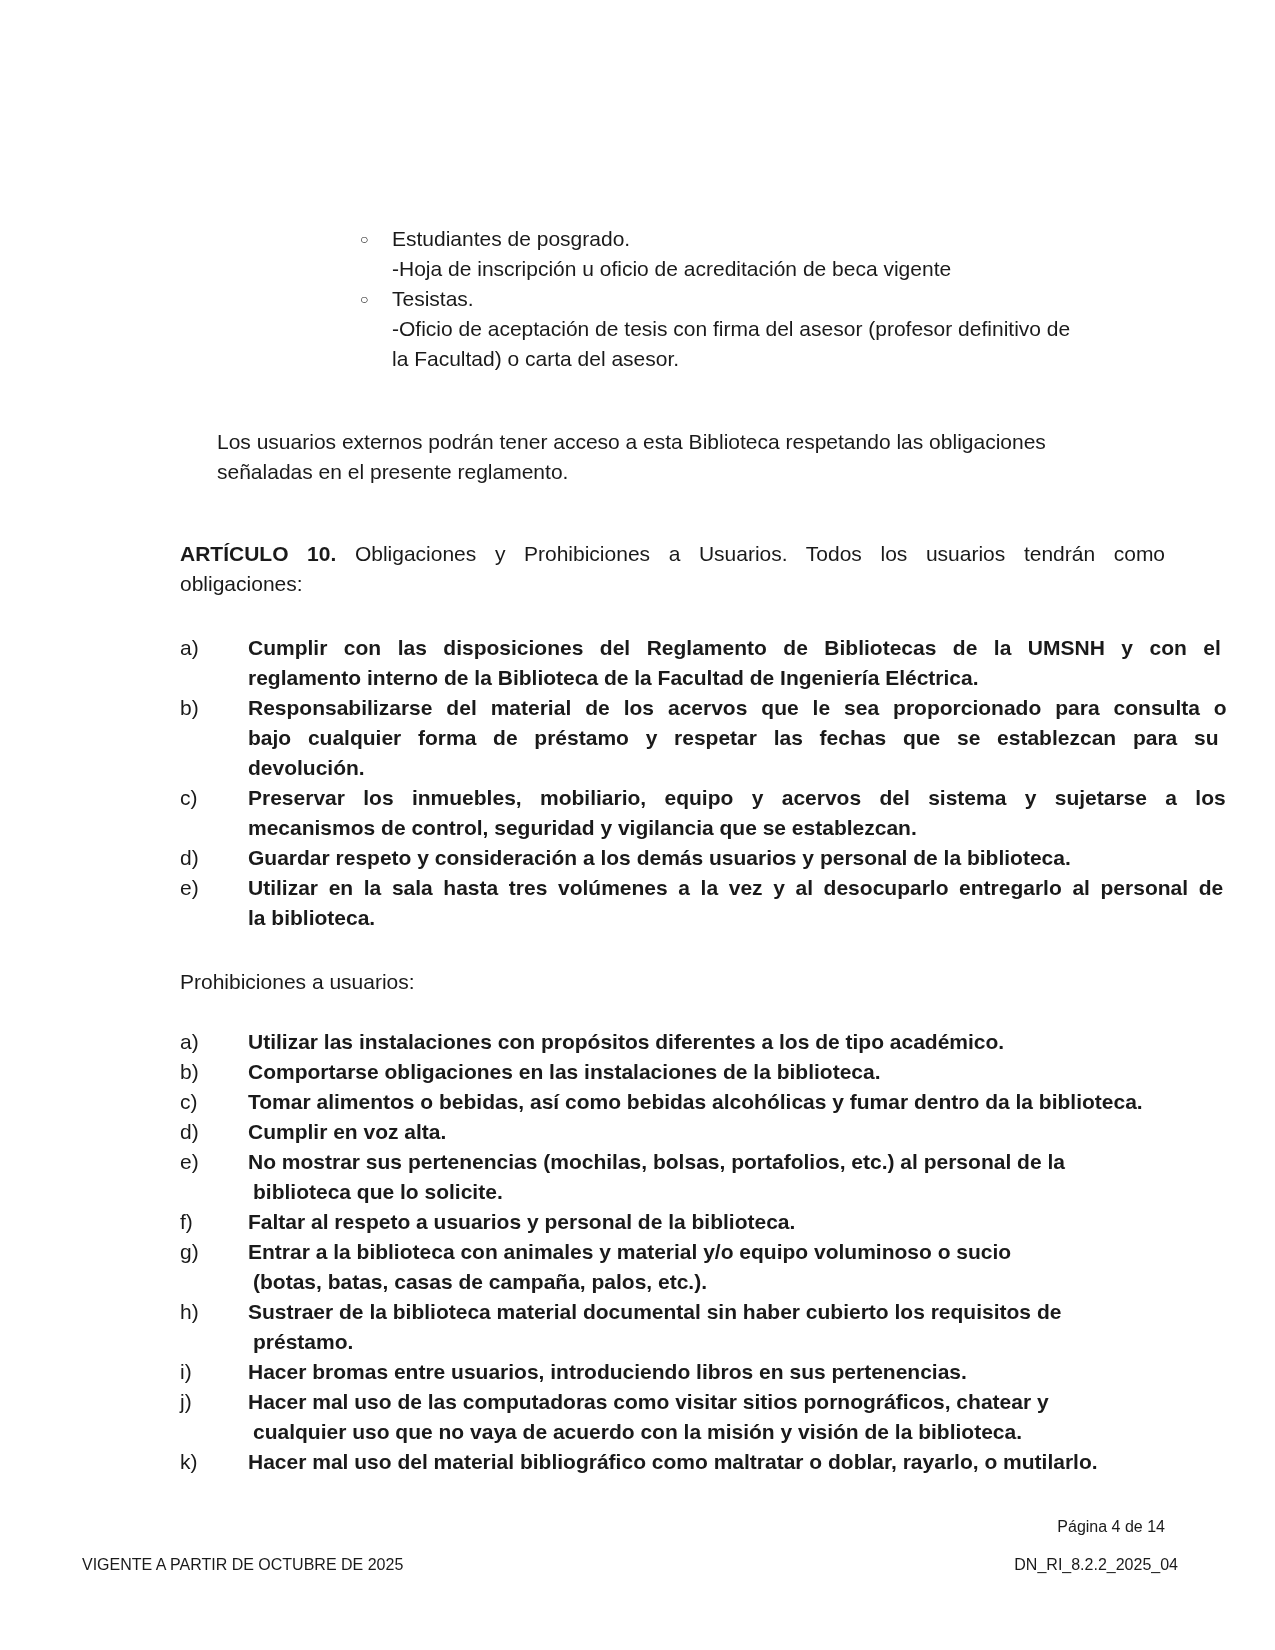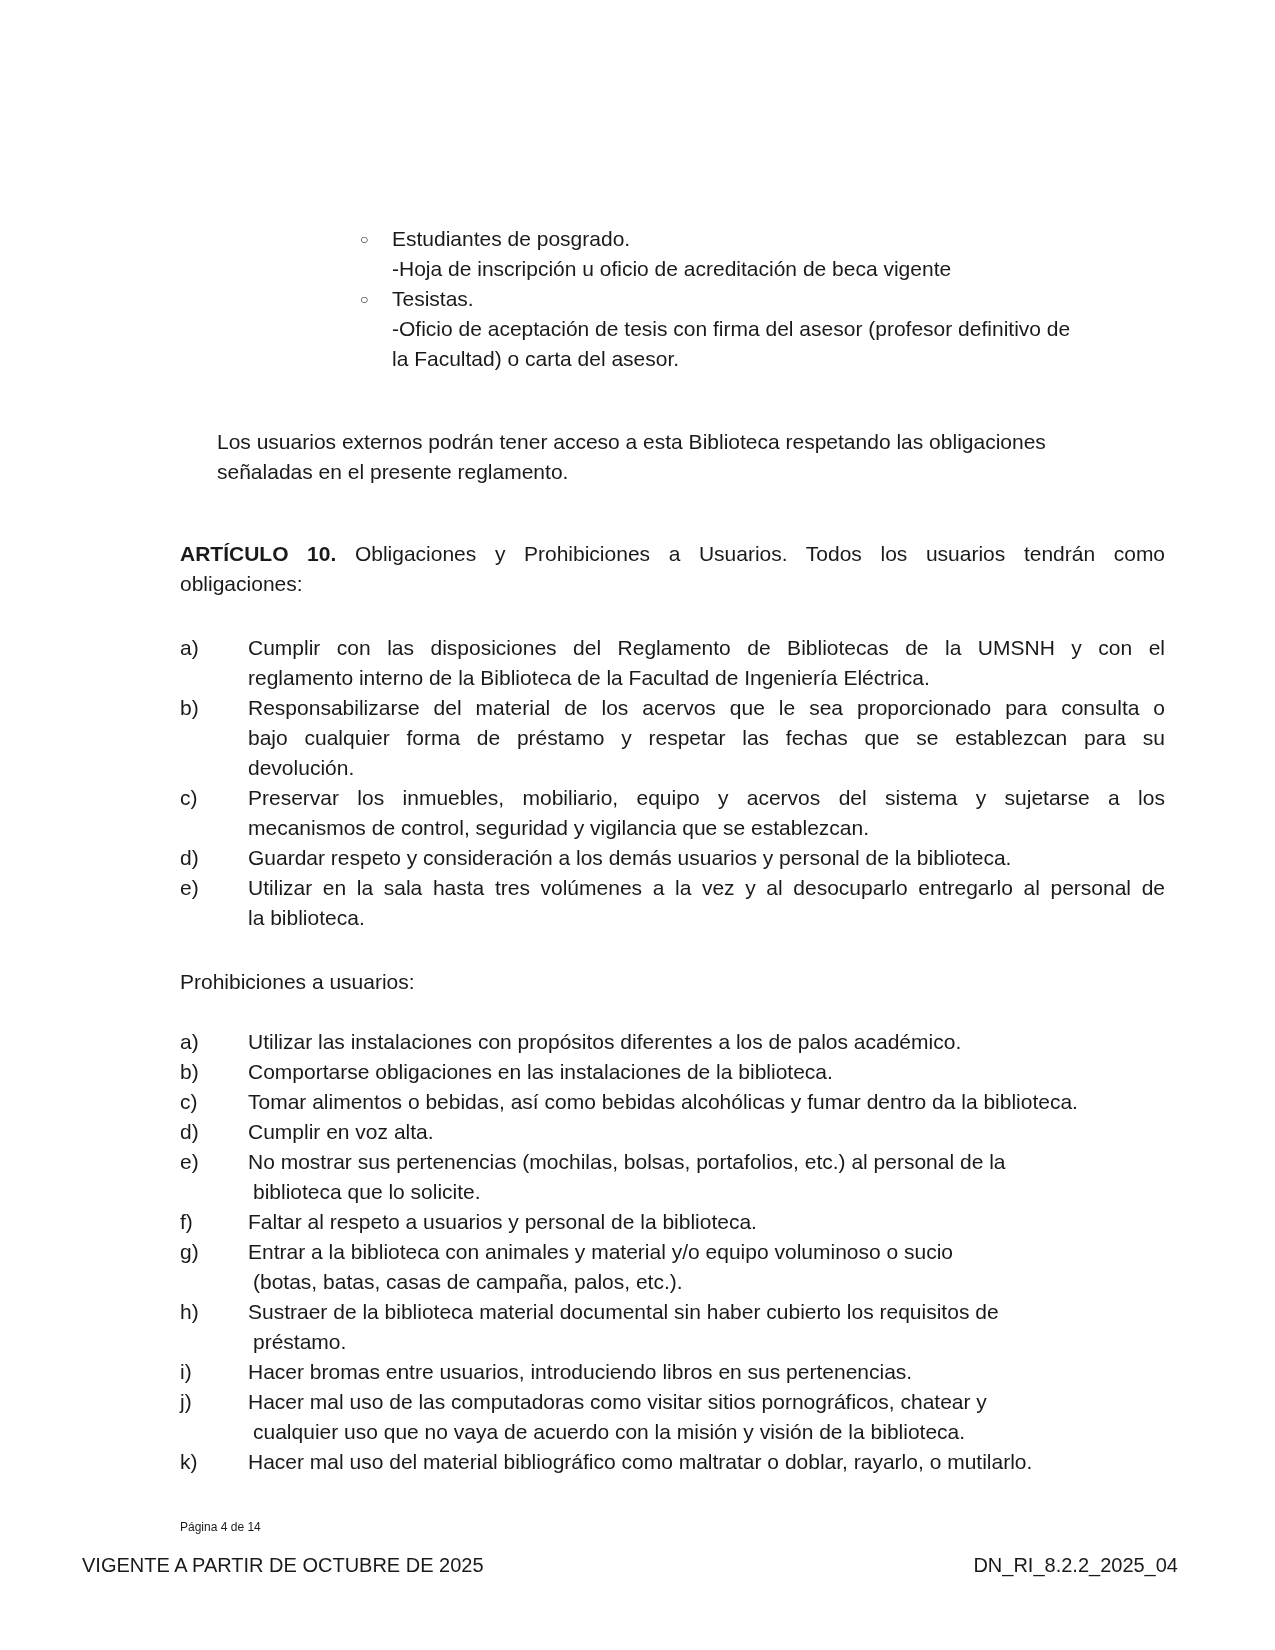--- a/index.html
+++ b/index.html
@@ -19,31 +19,31 @@
   .ln{white-space:nowrap;}
   .bitem{display:flex;padding-left:180px;}
   .marker{width:32px;flex:none;font-size:14px;line-height:30px;}
   .btext{flex:1;min-width:0;}
   .bullets{margin-bottom:53px;}
   .para-ext{margin-bottom:52px;margin-left:37px;}
   .articulo{margin-bottom:34px;margin-top:44px;}
   .b{font-weight:bold;}
   .list .li{display:flex;}
   .letter{width:68px;flex:none;}
-  .litext{flex:1;min-width:0;}
+  .litext{flex:1;min-width:0;font-weight:bold;}
   .oblig{margin-bottom:34px;}
   .prohib-head{margin-bottom:30px;}
   .prohib{margin-bottom:35px;}
   .cont{padding-left:5px;}
-  .pagenum{text-align:left;font-size:12px;line-height:30px;}
+  .pagenum{text-align:right;font-size:16px;line-height:30px;}
   .footrow{
     display:flex;justify-content:space-between;
     margin-left:-98px;margin-right:-13px;
     margin-top:8px;
-    font-size:20px;line-height:30px;
+    font-size:16px;line-height:30px;
   }
 </style>
 </head>
 <body>
 
 <div class="page">
 
   <section class="bullets">
     <div class="bitem">
       <span class="marker">○</span>
@@ -109,21 +109,21 @@
       </div>
     </div>
   </div>
 
   <div class="prohib-head ln">Prohibiciones a usuarios:</div>
 
   <div class="list prohib">
     <div class="li">
       <span class="letter">a)</span>
       <div class="litext">
-        <div class="ln">Utilizar las instalaciones con propósitos diferentes a los de palos académico.</div>
+        <div class="ln">Utilizar las instalaciones con propósitos diferentes a los de tipo académico.</div>
       </div>
     </div>
     <div class="li">
       <span class="letter">b)</span>
       <div class="litext">
         <div class="ln">Comportarse obligaciones en las instalaciones de la biblioteca.</div>
       </div>
     </div>
     <div class="li">
       <span class="letter">c)</span>

